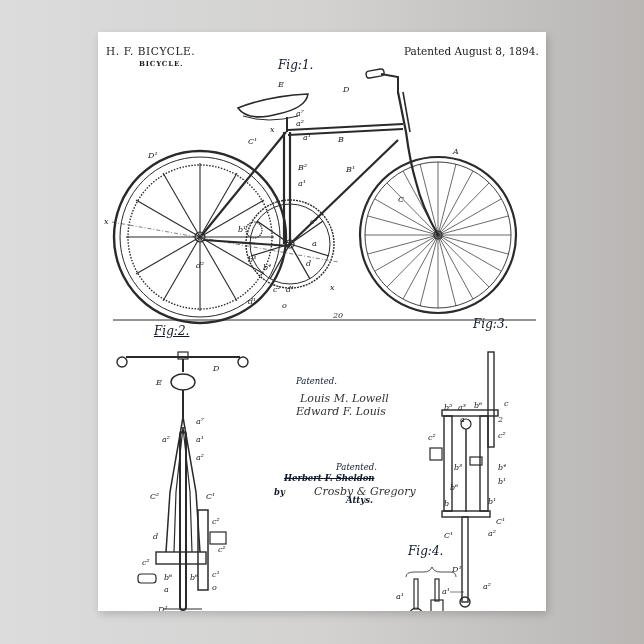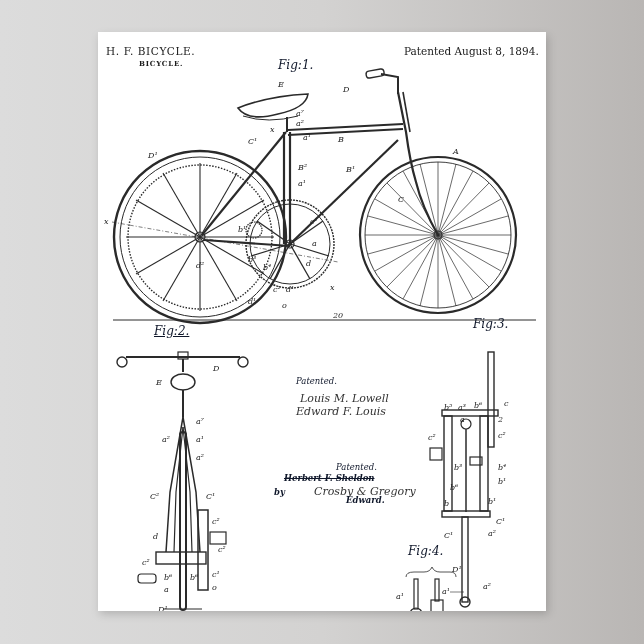--- a/index.html
+++ b/index.html
@@ -251,15 +251,15 @@
   <div class="script fig-label" style="left:310px; top:512px;">Fig:4.</div>
 
   <div class="script sig-head" style="left:198px; top:344px;">Patented.</div>
   <div class="script sig" style="left:202px; top:360px;">Louis M. Lowell</div>
   <div class="script sig" style="left:198px; top:373px;">Edward F. Louis</div>
 
   <div class="script sig-head" style="left:238px; top:430px;">Patented.</div>
   <div class="script sig-bold" style="left:186px; top:441px;">Herbert F. Sheldon</div>
   <div class="script sig-head" style="left:176px; top:455px; font-weight:bold;">by</div>
   <div class="script sig" style="left:180px; top:453px;margin-left:36px;">Crosby &amp; Gregory</div>
-  <div class="script sig-head" style="left:248px; top:463px; font-weight:bold;">Edward.</div>
+  <div class="script sig-head" style="left:248px; top:463px; font-weight:bold;">Attys.</div>
 
 </div>
 
 </body></html>

